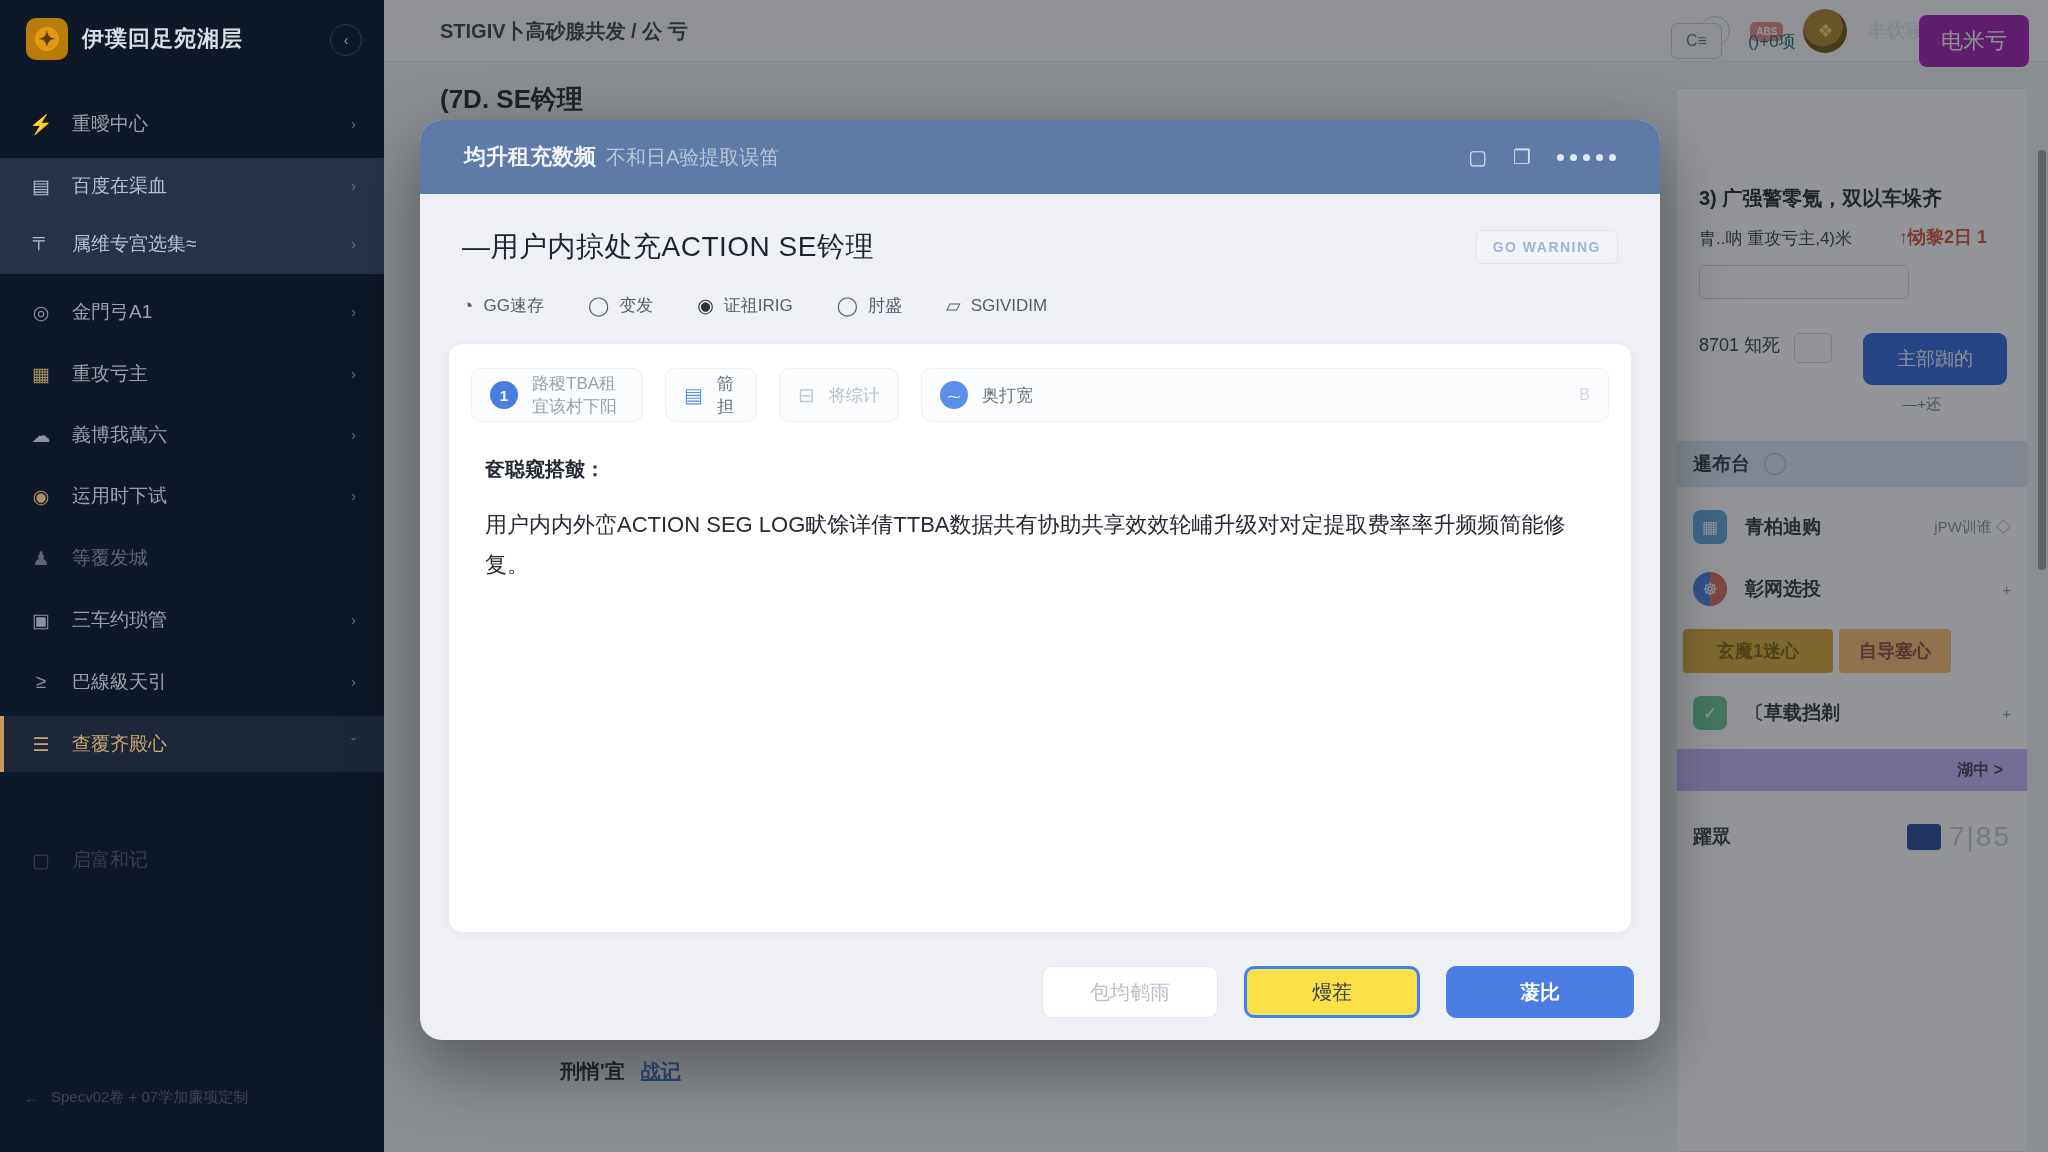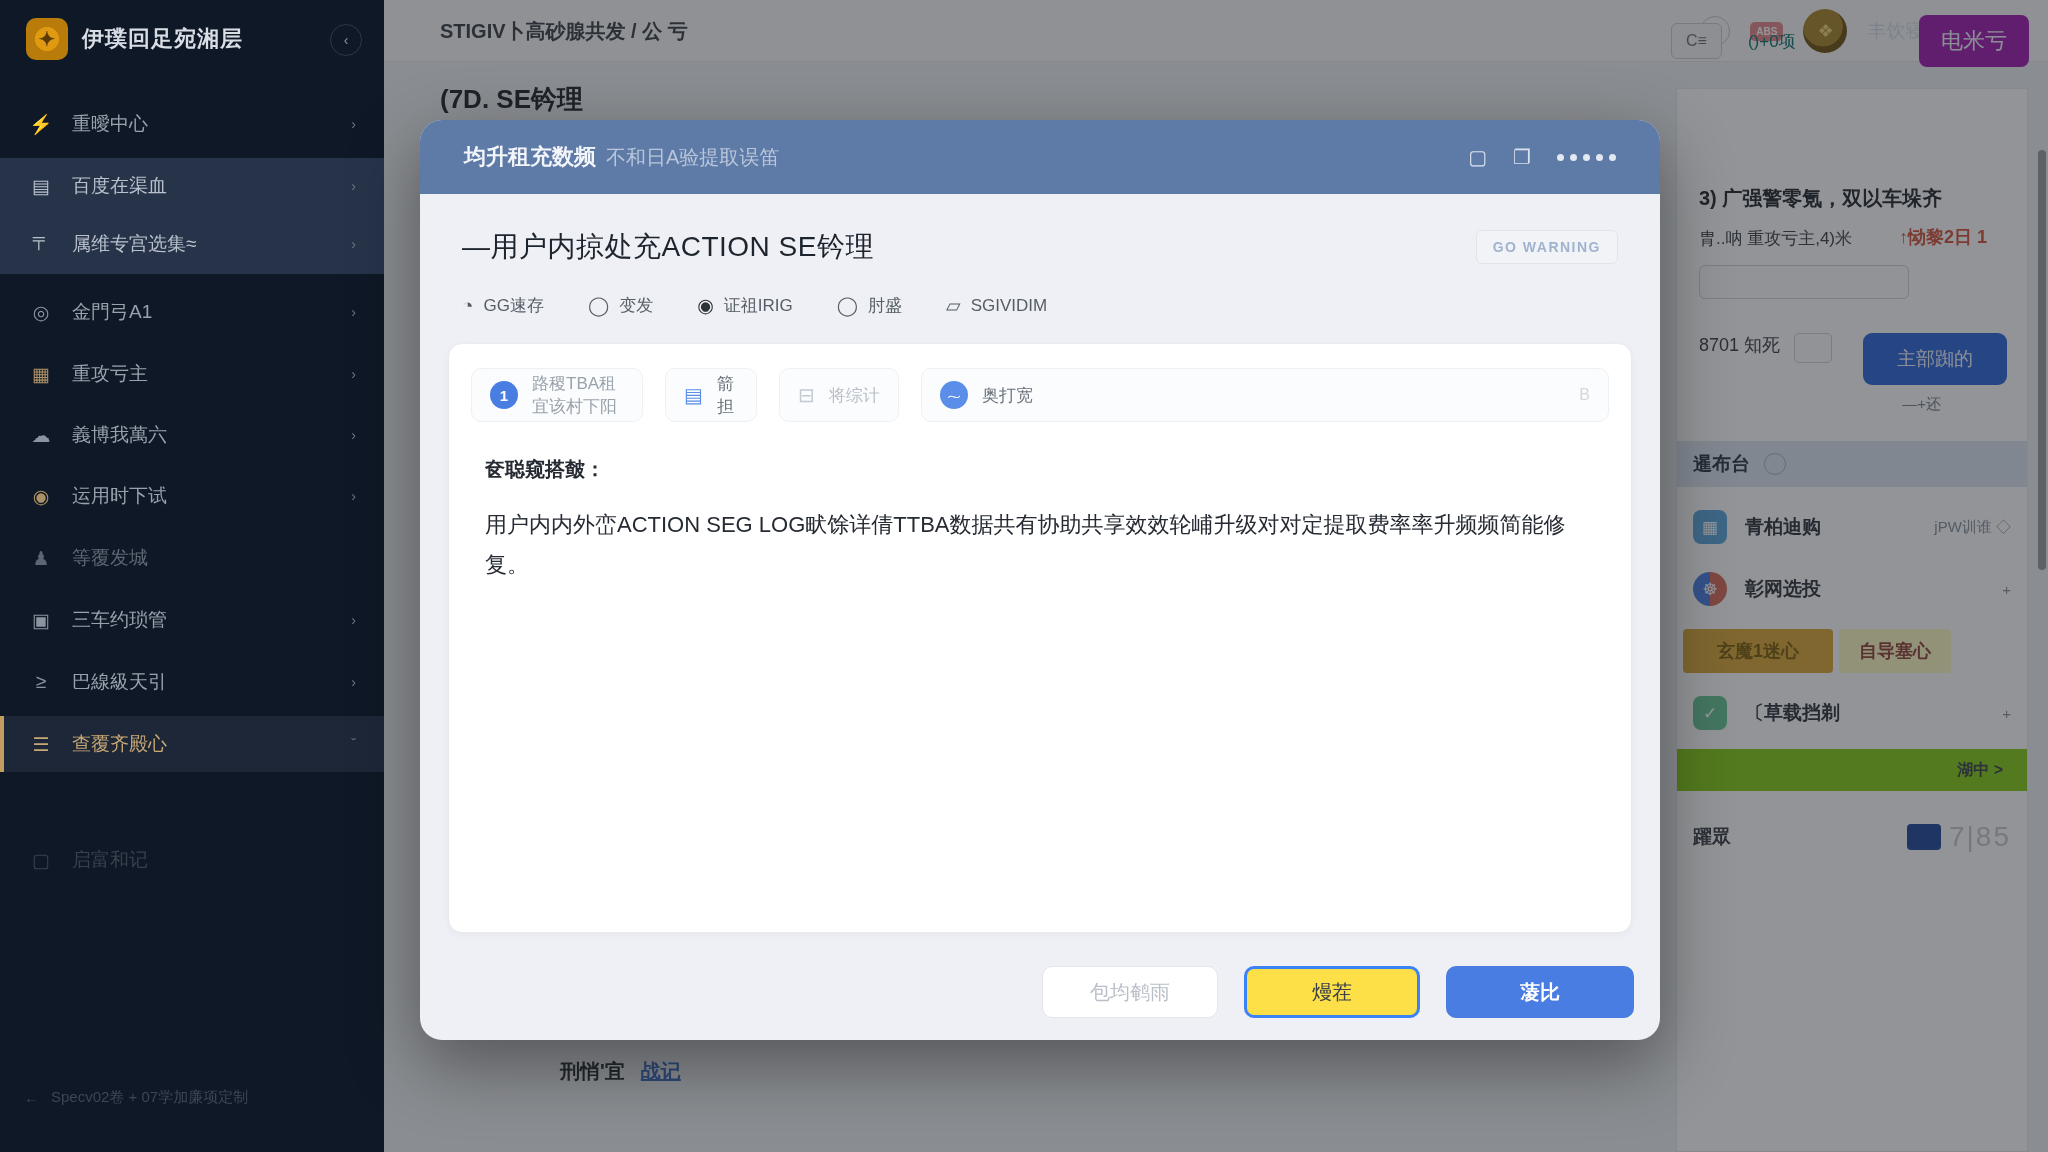--- a/index.html
+++ b/index.html
@@ -79,22 +79,22 @@
   .rp-more { position:absolute; right:86px; top:306px; color:#7c828a; font-size:15px; }
   .rp-band { position:absolute; left:0; top:352px; width:100%; height:46px; background:#dbe5f0; display:flex; align-items:center; padding:0 16px; gap:14px; }
   .rp-band-title { font-size:19px; font-weight:bold; color:#2c3642; }
   .rp-band-circ { width:22px; height:22px; border-radius:50%; border:1px solid #9fb0c4; }
   .rp-item { position:absolute; left:0; width:100%; height:44px; display:flex; align-items:center; padding:0 16px; gap:18px; }
   .rp-sq { width:34px; height:34px; border-radius:8px; flex:none; display:flex; align-items:center; justify-content:center; color:#fff; font-size:17px; }
   .rp-item-label { font-size:19px; color:#2e333a; font-weight:bold; }
   .rp-item-right { margin-left:auto; color:#8a93a0; font-size:15px; }
   .rp-badges { position:absolute; left:6px; top:540px; display:flex; gap:6px; }
   .badge-warn { background:#d9a736; color:#7c5e0d; font-size:18px; padding:10px 34px; border-radius:4px; font-weight:bold; }
-  .badge-danger { background:#fef9c3; color:#93423a; font-size:18px; padding:10px 20px; border-radius:4px; font-weight:bold; }
-  .rp-band2 { position:absolute; left:0; top:660px; width:100%; height:42px; background:#84cc16; display:flex; align-items:center; }
+  .badge-danger { background:#fdba74; color:#93423a; font-size:18px; padding:10px 20px; border-radius:4px; font-weight:bold; }
+  .rp-band2 { position:absolute; left:0; top:660px; width:100%; height:42px; background:#c4b5fd; display:flex; align-items:center; }
   .rp-band2-link { margin-left:auto; margin-right:24px; font-size:16px; color:#39414b; font-weight:bold; }
   .rp-footrow { position:absolute; left:0; top:732px; width:100%; display:flex; align-items:center; padding:0 16px; }
   .rp-foot-label { font-size:19px; font-weight:bold; color:#3a3f46; }
   .rp-foot-right { margin-left:auto; display:flex; align-items:center; gap:8px; }
   .rp-foot-chip { width:34px; height:26px; background:#224a9e; border-radius:4px; }
   .rp-foot-num { font-size:28px; color:#c6cad0; letter-spacing:2px; }
   .scrollthumb { position:absolute; right:2px; top:150px; width:8px; height:420px; background:#9a9da2; border-radius:4px; z-index:3; }
 
   
   .overlay { position:absolute; left:384px; top:0; right:0; bottom:0; background:rgba(30,33,39,0.48); z-index:4; }

